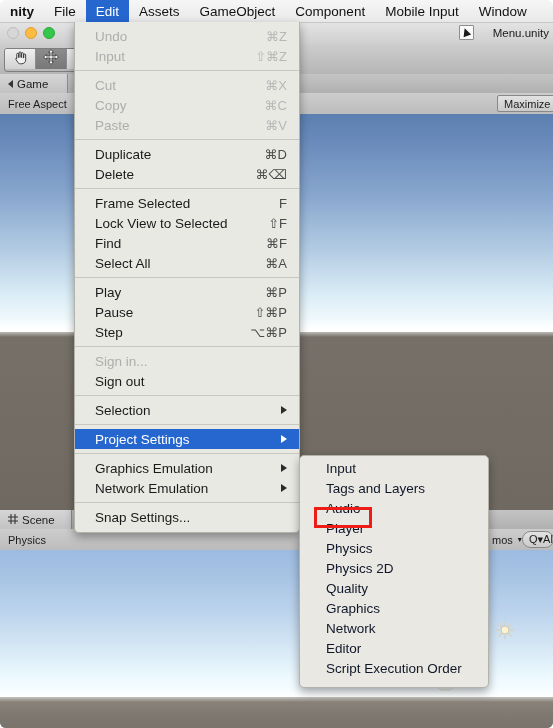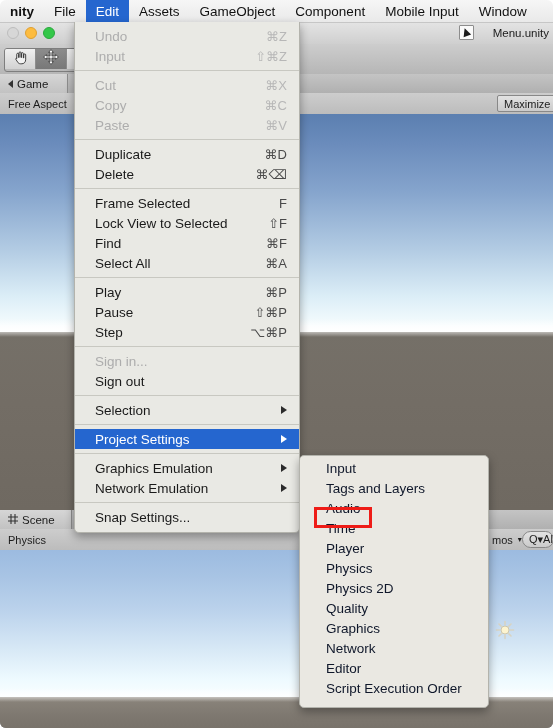--- a/index.html
+++ b/index.html
@@ -564,23 +564,20 @@
     <div class="submenu-row">
       <span>Input</span>
     </div>
     <div class="submenu-row">
       <span>Tags and Layers</span>
     </div>
     <div class="submenu-row">
       <span>Audio</span>
     </div>
     <div class="submenu-row">
-      <span>Time</span>
-    </div>
-    <div class="submenu-row">
       <span>Player</span>
     </div>
     <div class="submenu-row">
       <span>Physics</span>
     </div>
     <div class="submenu-row">
       <span>Physics 2D</span>
     </div>
     <div class="submenu-row">
       <span>Quality</span>

